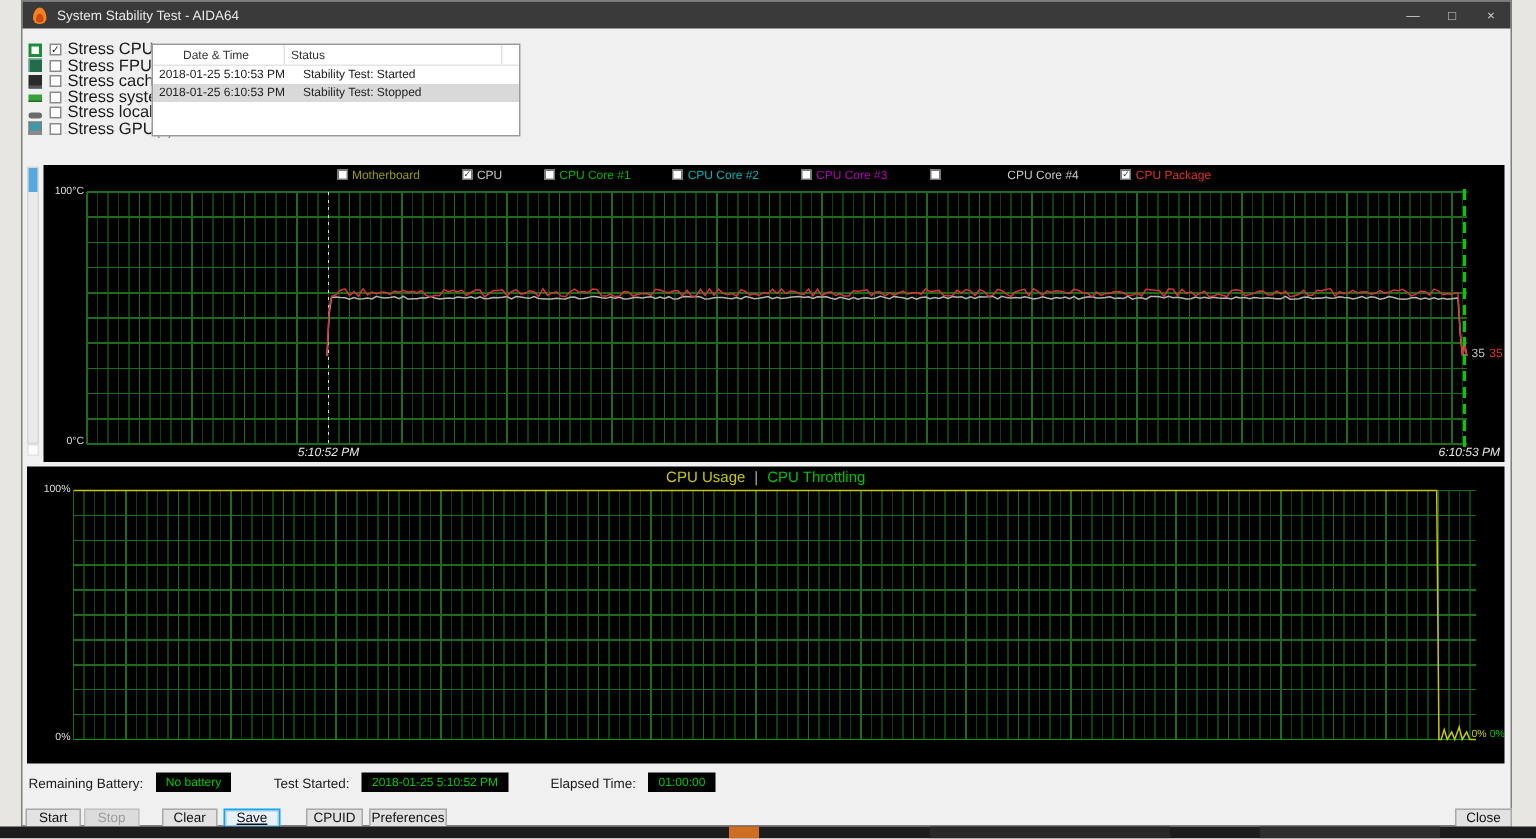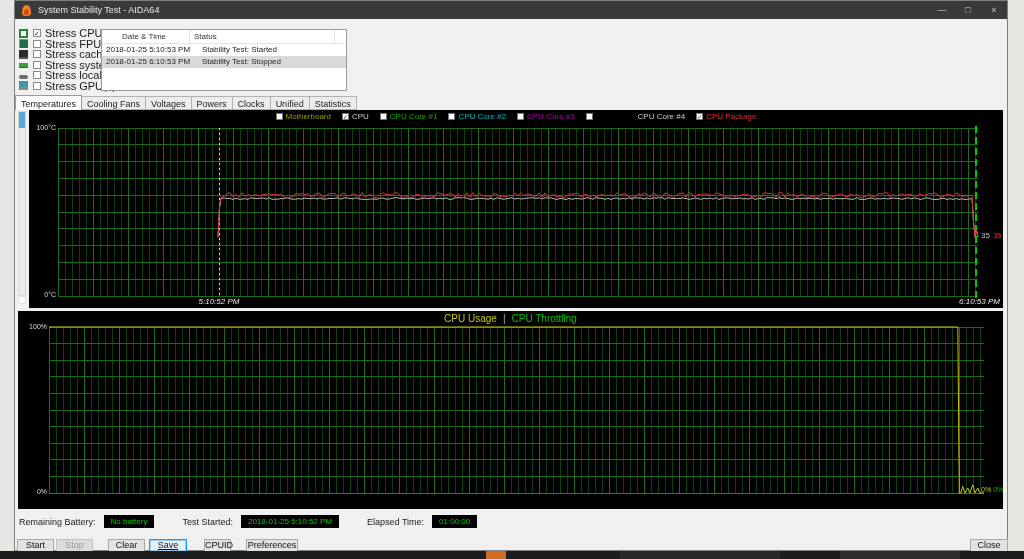--- a/index.html
+++ b/index.html
@@ -50,21 +50,21 @@
   .tabs .tab:first-child{border-left:1px solid #9a9a9a;}
   
   .vscroll{position:absolute;left:3px;top:110px;width:8px;height:185px;background:#eaeaea;
            border:1px solid #d8d8d8;box-sizing:border-box;}
   .vthumb{position:absolute;left:0;top:0;width:100%;height:16px;background:#57a8de;}
   .vfoot{position:absolute;left:3px;top:295px;width:8px;height:8px;background:#fbfbfb;border:1px solid #e2e2e2;box-sizing:border-box;}
   
   .temp-panel{position:absolute;left:14px;top:109px;width:974px;height:198px;background:#000;}
   .usage-panel{position:absolute;left:3px;top:310px;width:985px;height:198px;background:#000;}
   .panel-svg{position:absolute;left:0;top:0;}
-  .legend{position:absolute;left:0;top:2px;width:100%;display:flex;justify-content:center;gap:11px;
+  .legend{position:absolute;left:0;top:2px;width:100%;display:flex;justify-content:center;gap:28px;
           font-size:8px;align-items:center;}
   .legend-item{display:flex;align-items:center;gap:3px;}
   .legend-cb{width:7px;height:7px;background:#fff;border:1px solid #777;font-size:6px;line-height:6px;
              text-align:center;color:#333;box-sizing:border-box;}
   .axis-label{position:absolute;color:#dcdcdc;font-size:7px;white-space:nowrap;}
   .tick-label{position:absolute;color:#e8e8e8;font-size:8px;white-space:nowrap;font-style:italic;}
   .end-labels{position:absolute;font-size:8px;white-space:nowrap;}
   .usage-title{position:absolute;left:0;top:2px;width:100%;text-align:center;font-size:10px;white-space:nowrap;}
   .usage-title span{margin:0 3px;}
   
@@ -142,29 +142,20 @@
             <span class="rcol1">2018-01-25 5:10:53 PM</span>
             <span class="rcol2">Stability Test: Started</span>
           </div>
           <div class="log-row selected">
             <span class="rcol1">2018-01-25 6:10:53 PM</span>
             <span class="rcol2">Stability Test: Stopped</span>
           </div>
         </div>
     </div>
 
-    <div class="tabs" id="tabs">
-        <div class="tab active">Temperatures</div>
-        <div class="tab">Cooling Fans</div>
-        <div class="tab">Voltages</div>
-        <div class="tab">Powers</div>
-        <div class="tab">Clocks</div>
-        <div class="tab">Unified</div>
-        <div class="tab">Statistics</div>
-      </div>
 
     <div class="vscroll">
       <div class="vthumb"></div>
     </div>
     <div class="vfoot"></div>
 
     <div class="temp-panel">
       <svg id="tempSvg" class="panel-svg" width="974" height="198" shape-rendering="crispEdges">
           <line x1="29" y1="18" x2="29" y2="186" stroke="#1c6c1c" stroke-width="1"></line>
           <line x1="36" y1="18" x2="36" y2="186" stroke="#0c400c" stroke-width="1"></line>
@@ -513,21 +504,21 @@
       <span>Test Started:</span>
       <span class="status-box">2018-01-25 5:10:52 PM</span>
       <span>Elapsed Time:</span>
       <span class="status-box" style="margin-right:0;">01:00:00</span>
     </div>
 
     <div class="btn" style="left:2px;width:37px;">Start</div>
     <div class="btn disabled" style="left:41px;width:37px;">Stop</div>
     <div class="btn" style="left:93px;width:37px;">Clear</div>
     <div class="btn focused" style="left:134px;width:38px;">Save</div>
-    <div class="btn" style="left:189px;width:27px;">CPUID</div>
+    <div class="btn" style="left:189px;width:38px;">CPUID</div>
     <div class="btn" style="left:231px;width:52px;">Preferences</div>
     <div class="btn" style="left:955px;width:38px;">Close</div>
 
   </div>
 
   <div class="taskbar">
     <div class="tb-orange"></div>
     <div class="tb-seg1"></div>
     <div class="tb-seg2"></div>
   </div>

